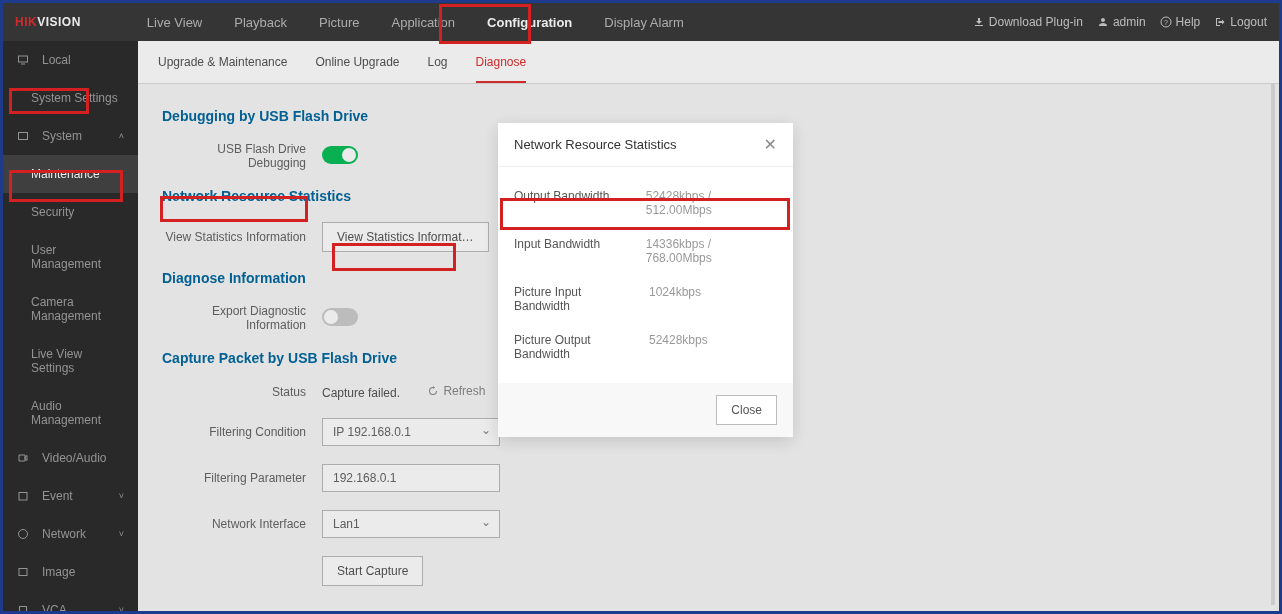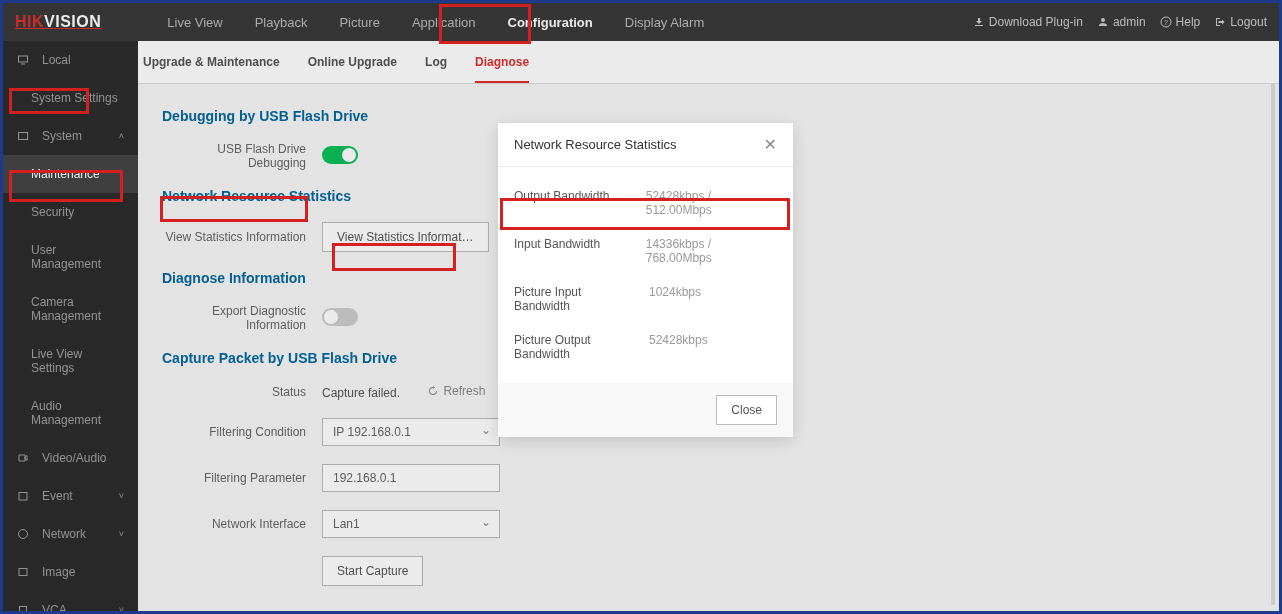--- a/index.html
+++ b/index.html
@@ -1,37 +1,37 @@
 <!DOCTYPE html>
 <html><head>
   <meta charset="utf-8">
   <style>
     * { margin: 0; padding: 0; box-sizing: border-box; font-family: Arial, sans-serif; }
     body { background: #f5f5f5; width: 1282px; height: 614px; overflow: hidden; position: relative; border: 3px solid #1e3a8a; }
     
     .topbar { background: #3a3a3a; height: 38px; display: flex; align-items: center; padding: 0 12px; color: #ccc; }
-    .logo { color: #e03030; font-weight: bold; font-size: 16px; letter-spacing: 0.5px; margin-right: 50px; text-decoration: underline; }
+    .logo { color: #e03030; font-weight: bold; font-size: 12px; letter-spacing: 0.5px; margin-right: 50px; }
     .logo span { color: #fff; }
     .topnav { display: flex; gap: 0; }
     .topnav-item { padding: 10px 16px; font-size: 13px; color: #bbb; cursor: pointer; }
     .topnav-item.active { color: #fff; font-weight: bold; }
     .topbar-right { margin-left: auto; display: flex; align-items: center; gap: 14px; font-size: 12px; color: #ccc; }
     .topbar-right .tritem { display: flex; align-items: center; gap: 4px; cursor: pointer; }
     
     .content-area { display: flex; height: calc(100% - 38px); }
     
     .sidebar { width: 135px; background: #2d2d2d; color: #999; font-size: 12px; }
     .sidebar-item { padding: 12px 14px; display: flex; align-items: center; gap: 8px; cursor: pointer; position: relative; }
     .sidebar-item.lvl1 { color: #a0a0a0; gap: 13px; }
     .sidebar-item.lvl2 { padding-left: 28px; color: #a0a0a0; }
     .sidebar-item.active2 { background: #454545; color: #fff; }
     .sidebar-item .chev { margin-left: auto; font-size: 9px; }
     
     .main { flex: 1; background: #f7f7f7; overflow: auto; position: relative; }
-    .subtabs { display: flex; gap: 28px; padding: 14px 5px 0; border-bottom: 1px solid #ddd; background: #fff; font-weight: bold; }
+    .subtabs { display: flex; gap: 28px; padding: 14px 20px 0; border-bottom: 1px solid #ddd; background: #fff; }
     .subtab { padding: 0 0 12px; font-size: 12px; color: #555; cursor: pointer; }
     .subtab.active { color: #e03030; border-bottom: 2px solid #e03030; }
     
     .panel { padding: 24px; font-size: 12px; color: #555; }
     .section-title { font-weight: bold; margin-bottom: 18px; font-size: 14px; color: #0369a1; }
     .form-row { display: flex; align-items: center; margin-bottom: 18px; }
     .form-label { width: 160px; text-align: right; padding-right: 16px; font-size: 12px; color: #666; }
     .form-ctl { flex: 1; }
     
     .toggle { width: 36px; height: 18px; border-radius: 10px; position: relative; display: inline-block; }

